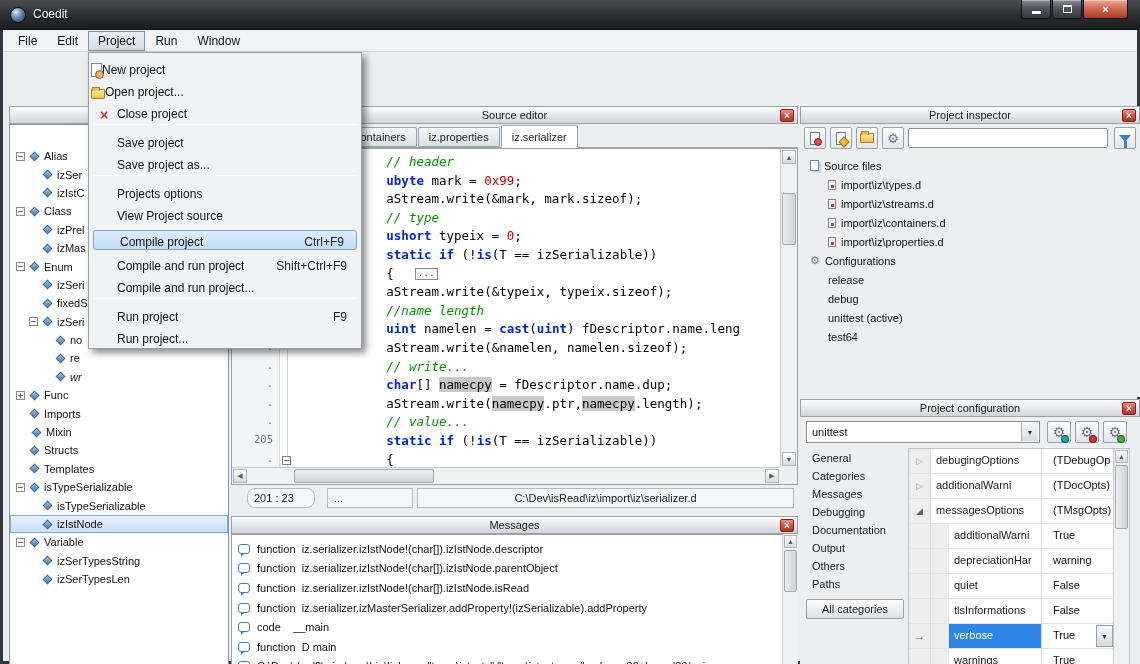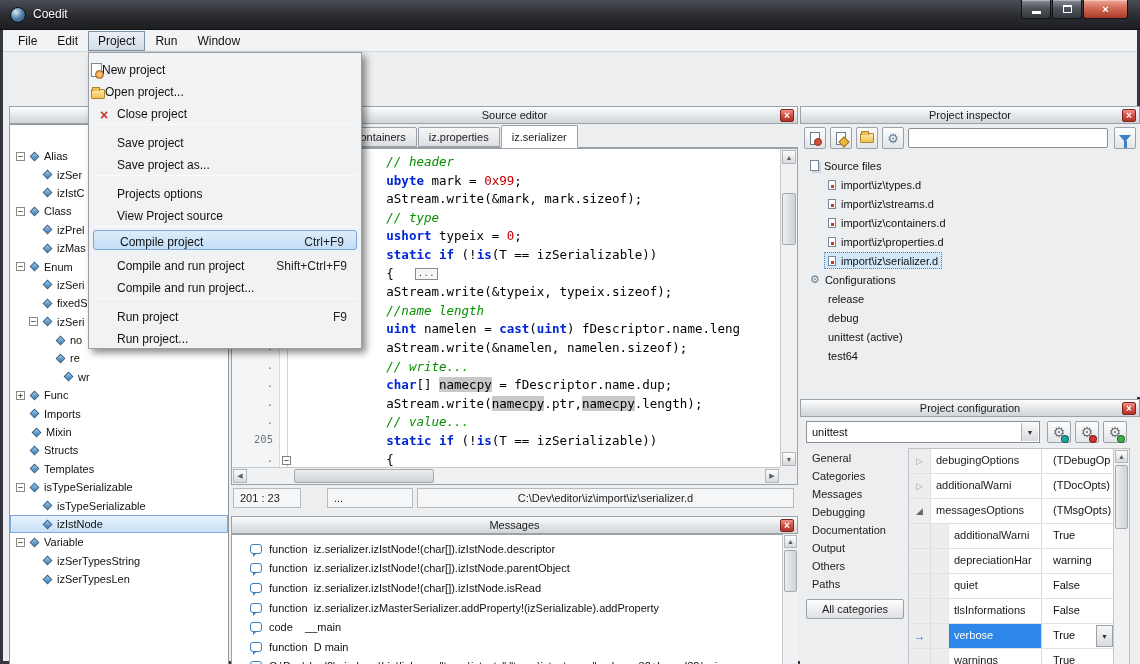--- a/index.html
+++ b/index.html
@@ -90,28 +90,28 @@
   .ed-vsb .up{top:1px;} .ed-vsb .down{bottom:1px;}
   .ed-vsb .sb-t{left:1px;width:14px;top:44px;height:52px;}
   .ed-hsb{left:0;right:17px;bottom:0;height:17px;border:none;border-top:1px solid #c6cacd;}
   .ed-hsb .sb-b{top:1px;width:14px;height:14px;}
   .ed-hsb .left{left:1px;} .ed-hsb .right{right:1px;}
   .ed-hsb .sb-t{top:1px;height:14px;left:62px;width:140px;}
   .ed-corner{position:absolute;right:0;bottom:0;width:17px;height:17px;background:#eceef0;}
   .statusbar{position:absolute;left:0;right:0;bottom:0;height:25px;background:#eceef0;}
   .st-cell{position:absolute;top:3px;height:20px;background:#f5f6f7;border:1px solid #b6babd;
     font-size:11px;line-height:18px;padding:0 6px;color:#222;overflow:hidden;white-space:nowrap;}
-  .st-c1{left:2px;width:68px;} .st-c2{left:96px;width:86px;} .st-c3{left:186px;right:4px;text-align:center;}
+  .st-c1{left:16px;width:68px;border-radius:8px;} .st-c2{left:96px;width:86px;} .st-c3{left:186px;right:4px;text-align:center;}
 
   
   #messages-panel{left:228px;top:464px;width:567px;height:194px;}
   .msglist{position:absolute;left:0;right:0;top:18px;bottom:0;background:#fff;border:1px solid #9aa1a8;
     overflow:hidden;padding-top:4px;}
   .msg-row{height:19.6px;display:flex;align-items:center;padding-left:6px;font-size:11px;color:#111;
-    white-space:pre;overflow:hidden;margin-left:12px;}
+    white-space:pre;overflow:hidden;}
   .msg-ic{flex:none;margin-right:7px;}
   .ic-bubble{width:12px;height:10px;border:1px solid #3c7ebf;border-radius:3px;background:#fff;position:relative;}
   .ic-bubble::after{content:"";position:absolute;left:2px;bottom:-4px;width:0;height:0;
     border-top:4px solid #3c7ebf;border-right:4px solid transparent;}
   .msg-vsb{right:0;top:18px;bottom:0;width:16px;border:none;border-left:1px solid #c6cacd;}
   .msg-vsb .sb-b{left:1px;width:13px;height:13px;}
   .msg-vsb .up{top:1px;}
   .msg-vsb .sb-t{left:1px;width:13px;top:16px;height:42px;}
 
   
@@ -294,21 +294,21 @@
           <div class="stree-row" style="padding-left: 32px;">
             <span class="expander none"></span>
             <span class="sym-icon"></span>
             <span class="stree-label">no</span>
           </div>
           <div class="stree-row" style="padding-left: 32px;">
             <span class="expander none"></span>
             <span class="sym-icon"></span>
             <span class="stree-label">re</span>
           </div>
-          <div class="stree-row" style="padding-left: 40px;">
+          <div class="stree-row" style="padding-left: 32px; font-style: italic;">
             <span class="expander none"></span>
             <span class="sym-icon"></span>
             <span class="stree-label">wr</span>
           </div>
           <div class="stree-row" style="padding-left: 6px;">
             <span class="expander">+</span>
             <span class="sym-icon"></span>
             <span class="stree-label">Func</span>
           </div>
           <div class="stree-row" style="padding-left: 6px;">
@@ -443,21 +443,21 @@
       <div class="sb ed-hsb">
         <div class="sb-b arr-left left"></div>
         <div class="sb-t horz"></div>
         <div class="sb-b arr-right right"></div>
       </div>
       <div class="ed-corner"></div>
     </div>
     <div class="statusbar">
       <div class="st-cell st-c1">201 : 23</div>
       <div class="st-cell st-c2">...</div>
-      <div class="st-cell st-c3">C:\Dev\editor\iz\import\iz\serializer.d</div>
+      <div class="st-cell st-c3">C:\Dev\isRead\iz\import\iz\serializer.d</div>
     </div>
   </div>
 
   <div class="panel" id="messages-panel">
     <div class="phdr">
       <span>Messages</span>
       <span class="hx"></span>
     </div>
     <div class="msglist" id="msglist">
         <div class="msg-row"><span class="msg-ic ic-bubble"></span><span class="msg-text">function  iz.serializer.izIstNode!(char[]).izIstNode.descriptor</span></div>
@@ -520,26 +520,20 @@
         <div class="itree-row" style="padding-left: 24px;">
           <span class="itree-inner">
             <span class="tic ic-dfile"></span>
             <span class="itree-label">import\iz\containers.d</span>
           </span>
         </div>
         <div class="itree-row" style="padding-left: 24px;">
           <span class="itree-inner">
             <span class="tic ic-dfile"></span>
             <span class="itree-label">import\iz\properties.d</span>
-          </span>
-        </div>
-        <div class="itree-row" style="padding-left: 24px;">
-          <span class="itree-inner isel">
-            <span class="tic ic-dfile"></span>
-            <span class="itree-label">import\iz\serializer.d</span>
           </span>
         </div>
         <div class="itree-row" style="padding-left: 6px;">
           <span class="itree-inner">
             <span class="tic ic-wrench"></span>
             <span class="itree-label">Configurations</span>
           </span>
         </div>
         <div class="itree-row" style="padding-left: 24px;">
           <span class="itree-inner">

